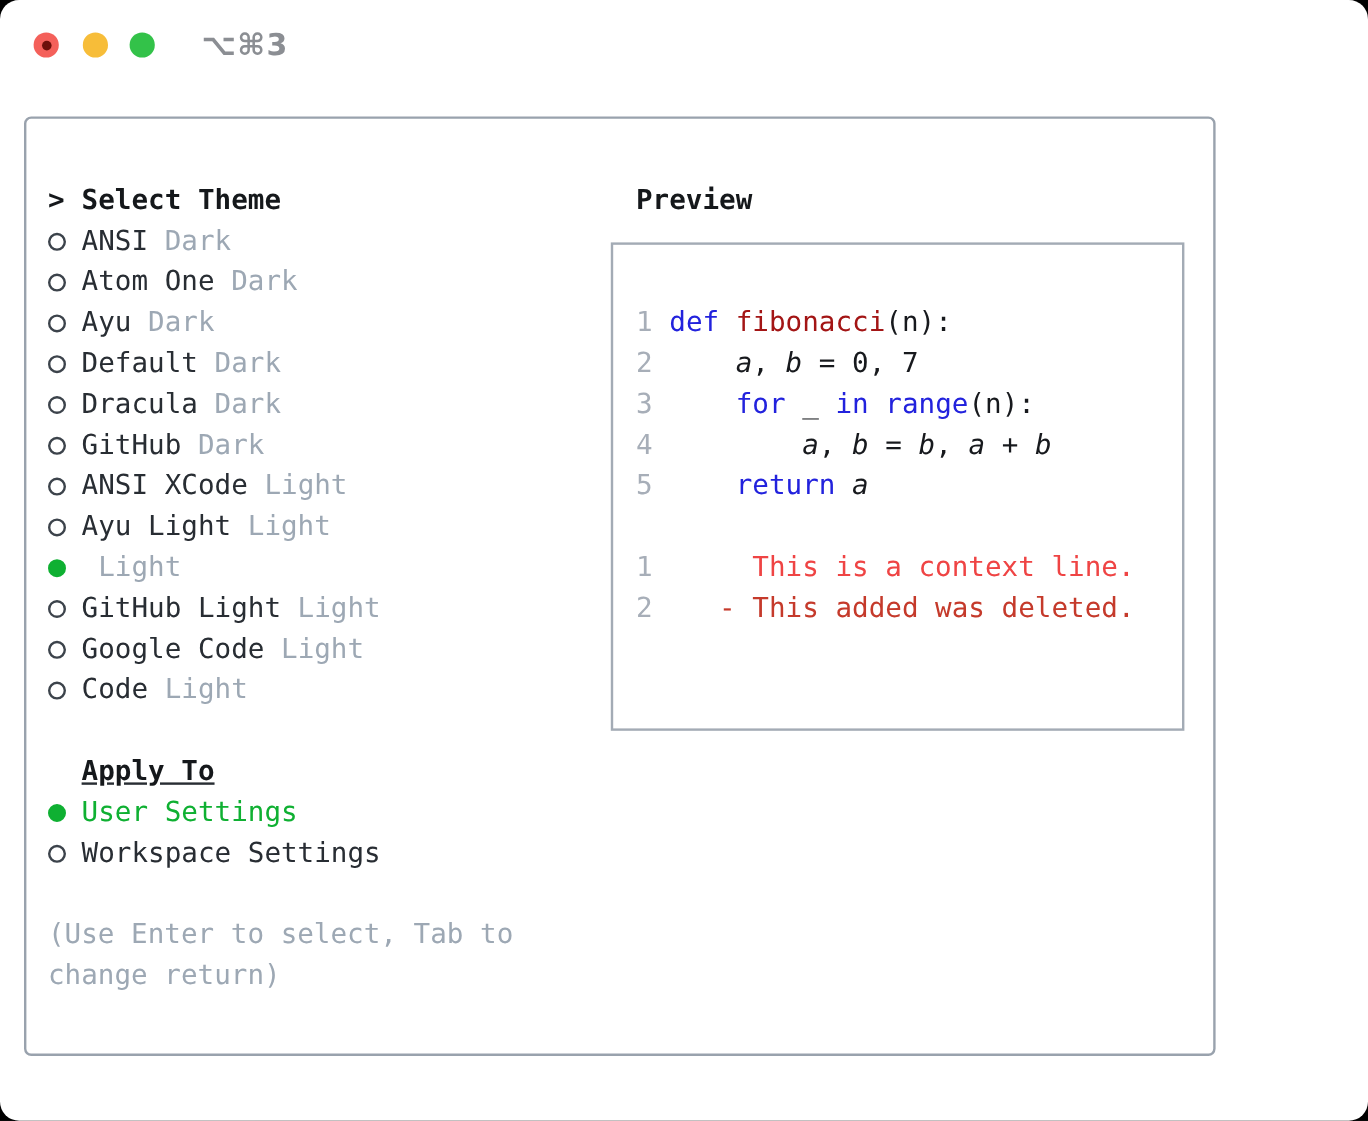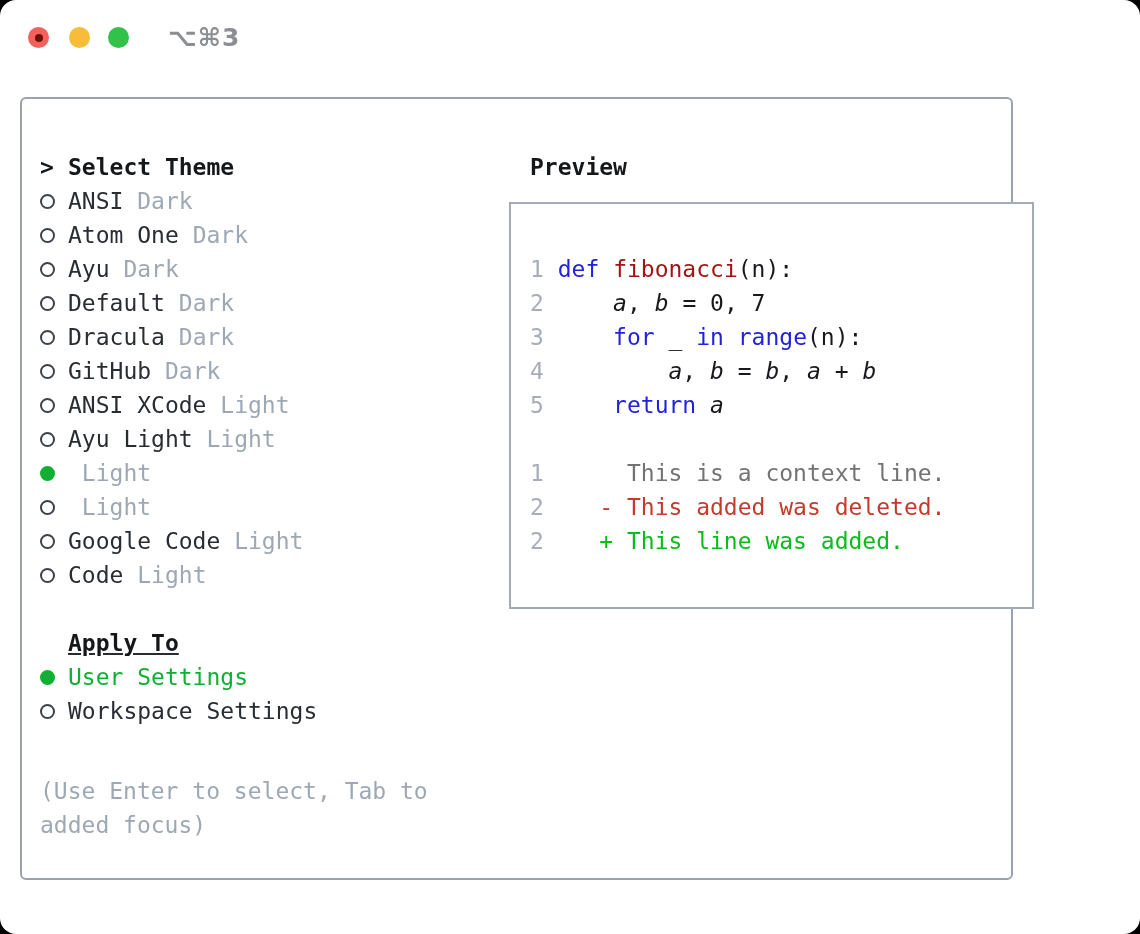--- a/index.html
+++ b/index.html
@@ -38,41 +38,41 @@
   
   .left-col { position:absolute; left:18px; top:51px; width:450px; }
   .marker { flex:0 0 28px; width:28px; display:flex; align-items:center; }
   .arrow  { font-weight:700; color:#15181b; font-size:23px; }
   .circle { width:15px; height:15px; border:2px solid #3c434b; border-radius:50%; }
   .circle.sel { background:#0fb032; border-color:#0fb032; }
   .item-name { color:#282d33; }
   .item-name.sel { color:#0fb032; }
   .item-variant { color:#9da8b4; }
   .apply-header { margin-top:34px;text-decoration:underline; }
-  .hint { margin-top:46px; color:#9da8b4; }
+  .hint { margin-top:34px; color:#9da8b4; }
   .hint .row { color:#9da8b4; }
 
   
   .preview-heading { position:absolute; left:480px; top:51px;margin-left:28px; }
   .preview-box {
-    position:absolute; left:487px; top:103px; width:525px; height:407px;
+    position:absolute; left:487px; top:103px; width:478px; height:407px;
     border:2px solid #a3abb5; background:#fff;
     padding:14px 0 0 19px; overflow:hidden;
   }
   .cl { height:34px; line-height:34px; white-space:pre; font-size:23px; color:#17191d; }
   #code-block { margin-top:34px; }
   #diff-block { margin-top:34px; }
 
   
   .t-ln  { color:#a7aeb8; }
   .t-pl  { color:#17191d; }
   .t-kw  { color:#2222dd; }
   .t-fn  { color:#a31515; }
   .t-v   { color:#17191d; font-style:italic; }
-  .t-ctx { color:#737373; }
+  .t-ctx { color:#ef4444; }
   .t-del { color:#c53a2b; }
   .t-add { color:#0abb1c; }
 </style>
 </head>
 <body>
 
 <div class="window">
 
   <div class="titlebar">
     <span class="tl red">
@@ -94,52 +94,51 @@
       <div id="theme-items">
           <div class="row"><span class="marker"><span class="circle"></span></span><span class="item-name">ANSI</span><span class="item-variant"> Dark</span></div>
           <div class="row"><span class="marker"><span class="circle"></span></span><span class="item-name">Atom One</span><span class="item-variant"> Dark</span></div>
           <div class="row"><span class="marker"><span class="circle"></span></span><span class="item-name">Ayu</span><span class="item-variant"> Dark</span></div>
           <div class="row"><span class="marker"><span class="circle"></span></span><span class="item-name">Default</span><span class="item-variant"> Dark</span></div>
           <div class="row"><span class="marker"><span class="circle"></span></span><span class="item-name">Dracula</span><span class="item-variant"> Dark</span></div>
           <div class="row"><span class="marker"><span class="circle"></span></span><span class="item-name">GitHub</span><span class="item-variant"> Dark</span></div>
           <div class="row"><span class="marker"><span class="circle"></span></span><span class="item-name">ANSI XCode</span><span class="item-variant"> Light</span></div>
           <div class="row"><span class="marker"><span class="circle"></span></span><span class="item-name">Ayu Light</span><span class="item-variant"> Light</span></div>
           <div class="row"><span class="marker"><span class="circle sel"></span></span><span class="item-variant"> Light</span></div>
-          <div class="row"><span class="marker"><span class="circle"></span></span><span class="item-variant"> Light</span></div>
+          <div class="row"><span class="marker"><span class="circle"></span></span><span class="item-name">GitHub Light</span><span class="item-variant"> Light</span></div>
           <div class="row"><span class="marker"><span class="circle"></span></span><span class="item-name">Google Code</span><span class="item-variant"> Light</span></div>
           <div class="row"><span class="marker"><span class="circle"></span></span><span class="item-name">Code</span><span class="item-variant"> Light</span></div>
         </div>
 
       <div class="row apply-header">
         <span class="marker"></span>
         <span class="h">Apply To</span>
       </div>
 
       <div id="apply-items">
           <div class="row"><span class="marker"><span class="circle sel"></span></span><span class="item-name sel">User Settings</span></div>
           <div class="row"><span class="marker"><span class="circle"></span></span><span class="item-name">Workspace Settings</span></div>
         </div>
 
       <div class="hint">
         <div class="row">(Use Enter to select, Tab to</div>
-        <div class="row">added focus)</div>
+        <div class="row">change return)</div>
       </div>
     </div>
 
     <div class="row h preview-heading">Preview</div>
 
     <div class="preview-box">
       <div id="code-block">
           <div class="cl"><span class="t-ln">1</span><span class="t-pl"> </span><span class="t-kw">def</span><span class="t-pl"> </span><span class="t-fn">fibonacci</span><span class="t-pl">(n):</span></div>
           <div class="cl"><span class="t-ln">2</span><span class="t-pl">     </span><span class="t-v">a</span><span class="t-pl">, </span><span class="t-v">b</span><span class="t-pl"> = 0, 7</span></div>
           <div class="cl"><span class="t-ln">3</span><span class="t-pl">     </span><span class="t-kw">for</span><span class="t-pl"> _ </span><span class="t-kw">in</span><span class="t-pl"> </span><span class="t-kw">range</span><span class="t-pl">(n):</span></div>
           <div class="cl"><span class="t-ln">4</span><span class="t-pl">         </span><span class="t-v">a</span><span class="t-pl">, </span><span class="t-v">b</span><span class="t-pl"> = </span><span class="t-v">b</span><span class="t-pl">, </span><span class="t-v">a</span><span class="t-pl"> + </span><span class="t-v">b</span></div>
           <div class="cl"><span class="t-ln">5</span><span class="t-pl">     </span><span class="t-kw">return</span><span class="t-pl"> </span><span class="t-v">a</span></div>
         </div>
       <div id="diff-block">
           <div class="cl"><span class="t-ln">1</span><span class="t-ctx">      This is a context line.</span></div>
           <div class="cl"><span class="t-ln">2</span><span class="t-del">    - This added was deleted.</span></div>
-          <div class="cl"><span class="t-ln">2</span><span class="t-add">    + This line was added.</span></div>
         </div>
     </div>
 
   </div>
 </div>
 
 </body></html>

